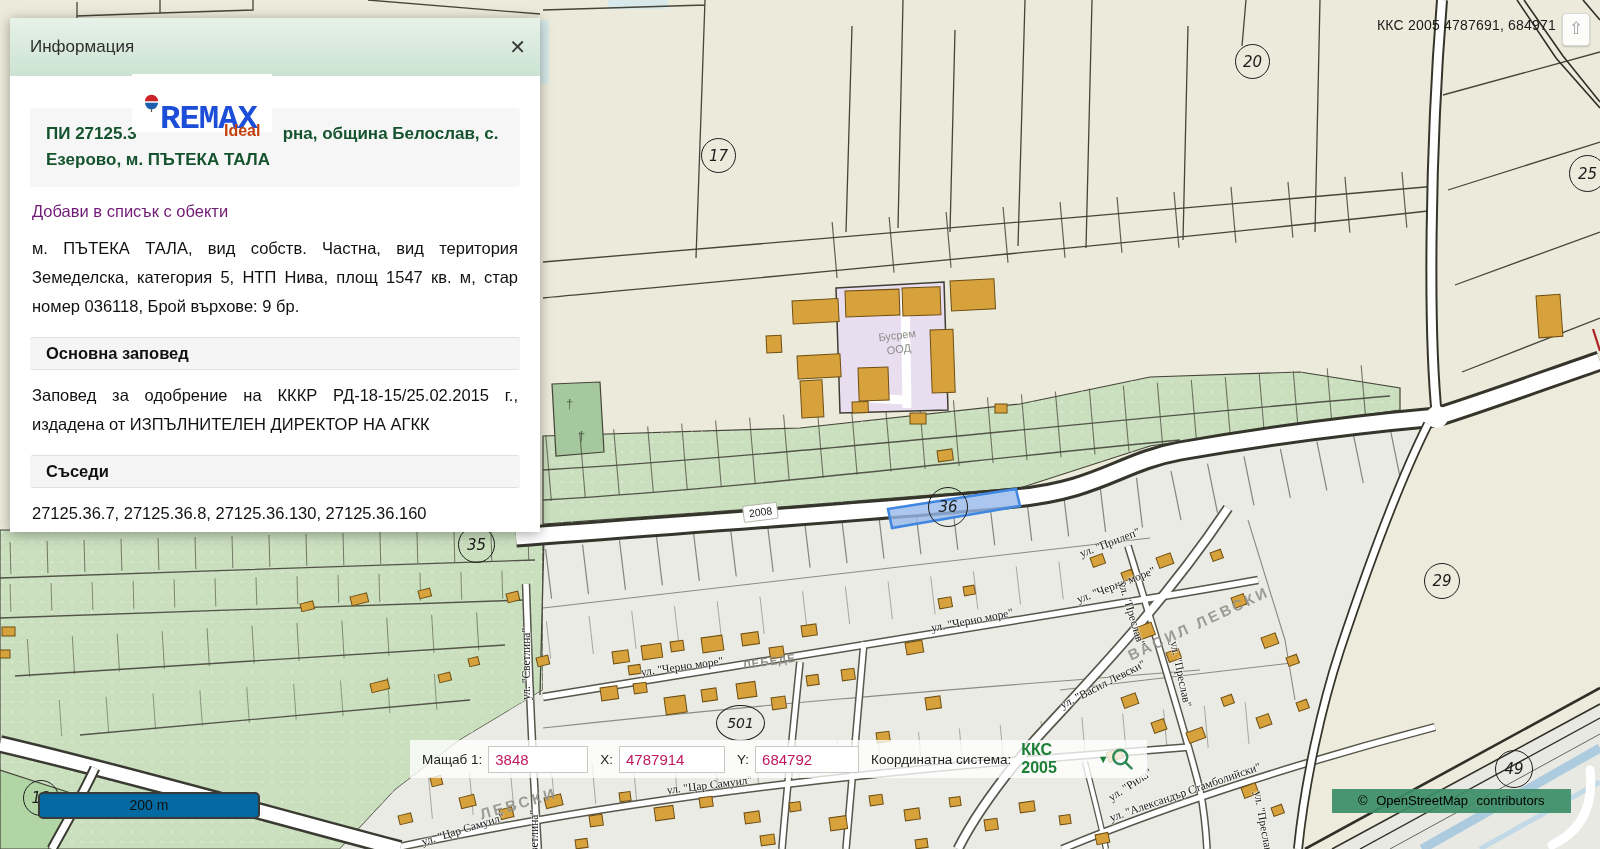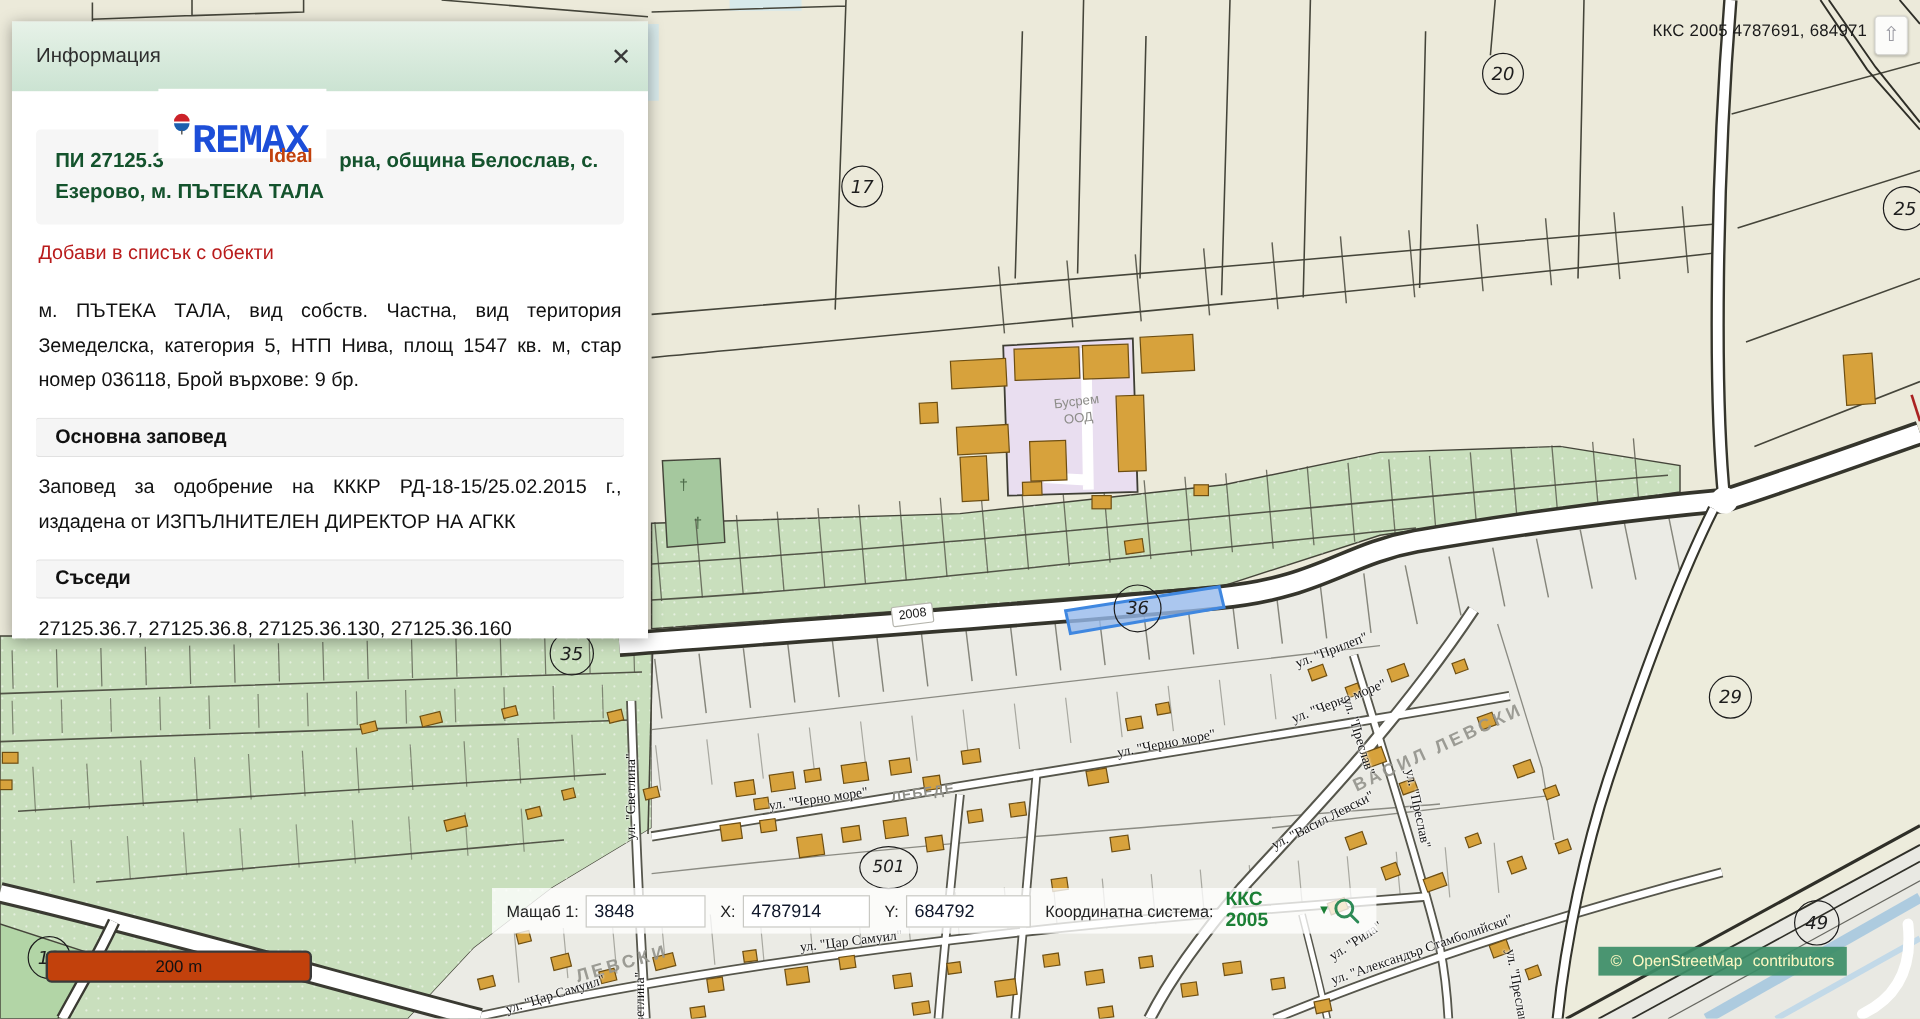--- a/index.html
+++ b/index.html
@@ -22,52 +22,52 @@
           letter-spacing:3px;color:#93938c;white-space:nowrap;z-index:1;transform-origin:0 0;opacity:.9}
   .road-number{position:absolute;background:#fff;border:1px solid #b5b5ad;border-radius:2px;
           font:10.5px "Liberation Sans",sans-serif;padding:0 5px;line-height:15px;color:#222;z-index:2;transform-origin:0 0}
   .area-label{position:absolute;font-family:"Liberation Sans",sans-serif;font-size:11px;color:#8d8d89;
           text-align:center;line-height:1.3;z-index:2;transform:rotate(-7deg)}
   
   #readout{position:absolute;top:17px;right:44px;font-size:14px;color:#1a1a1a;z-index:4;letter-spacing:.2px}
   #north-btn{position:absolute;left:1562px;top:13px;width:26px;height:31px;background:#fcfcfa;
           border:1px solid #d8d8d4;border-radius:4px;box-shadow:0 1px 2px rgba(0,0,0,.2);
           color:#9a9aa2;font-size:17px;text-align:center;line-height:29px;z-index:4;cursor:pointer}
-  #scalebar{position:absolute;left:38px;top:792px;width:218px;height:23px;background:#c2410c;
+  #scalebar{position:absolute;left:38px;top:792px;width:218px;height:23px;background:#0369a1;
           border:2px solid #3a3a3a;border-radius:5px;text-align:center;line-height:23px;
           font-size:14px;color:#111;z-index:6}
-  #attribution{position:absolute;left:1332px;top:789px;height:24px;padding:0 10px;
-          background:rgba(61,142,104,.93);color:#fef9c3;font-size:13px;line-height:24px;
+  #attribution{position:absolute;left:1332px;top:789px;height:24px;padding:0 26px;
+          background:rgba(61,142,104,.93);color:#000000;font-size:13px;line-height:24px;
           word-spacing:5px;z-index:5;white-space:nowrap}
   
   #toolbar{position:absolute;left:410px;top:740px;width:737px;height:38px;
           background:rgba(255,255,255,.78);display:flex;align-items:center;z-index:6;
           font-size:13.5px;color:#222}
   #toolbar .lbl{margin-left:12px;white-space:nowrap}
   #toolbar input{height:25px;border:1px solid #c9c9c4;background:#fff;margin-left:6px;
-          font:15px "Liberation Sans",sans-serif;padding:0 6px;color:#0f172a}
+          font:15px "Liberation Sans",sans-serif;padding:0 6px;color:#be185d}
   #crs-value{margin-left:10px;font-size:16px;font-weight:bold;color:#1b7f35;cursor:pointer}
   #crs-arrow{margin-left:10px;font-size:11px;color:#1b7f35;cursor:pointer}
   #search-btn{margin-left:auto;margin-right:12px;width:28px;height:28px;cursor:pointer}
   
   #panel{position:absolute;left:10px;top:18px;width:530px;height:514px;background:#fff;
           box-shadow:0 2px 12px rgba(0,0,0,.35);z-index:10}
   #panel-header{height:58px;background:linear-gradient(#e7f2e8,#cbe3d2);position:relative}
   #panel-title{line-height:58px;padding-left:20px;font-size:17px;color:#2e2e2e}
   #panel-close{position:absolute;right:14px;top:0;height:58px;display:flex;align-items:center;
           font-size:20px;color:#3a3a3a;cursor:pointer}
   #remax-logo{position:absolute;left:122px;top:56px;width:140px;height:58px;background:#fff;z-index:3;
           display:block}
   #remax-word{position:absolute;left:28px;top:26px;font-weight:bold;font-size:34px;letter-spacing:-1px;color:#1d4ed8;font-family:Liberation Mono, monospace}
   #remax-sub{position:absolute;left:92px;top:48px;font-weight:bold;font-size:16px;color:#c2410c}
   #remax-balloon{position:absolute;left:12px;top:20px}
   #subject-block{margin:32px 20px 0 20px;background:#f6f6f6;border-radius:4px;padding:13px 16px;
           font-size:17px;font-weight:bold;color:#14532d;line-height:1.55}
   .logo-gap{display:inline-block;width:146px}
-  #add-link{margin:15px 20px 13px 22px;font-size:16.5px;color:#b91c1c;cursor:pointer;display:inline-block}
+  #add-link{margin:15px 20px 2px 22px;font-size:16.5px;color:#701a75;cursor:pointer;display:inline-block}
   .para{margin:11px 22px 0 22px;font-size:16.5px;color:#111;line-height:29px;text-align:justify}
   .section-head{margin:16px 20px 0 20px;background:#f5f5f5;border-top:1px solid #e1e1e1;border-bottom:1px solid #e1e1e1;
           border-radius:3px;padding:6px 16px;font-size:16.5px;font-weight:bold;color:#111}
 </style>
 </head>
 <body>
 
 <div id="stage">
 
   <svg id="map-svg" width="1600" height="849" viewBox="0 0 1600 849">

